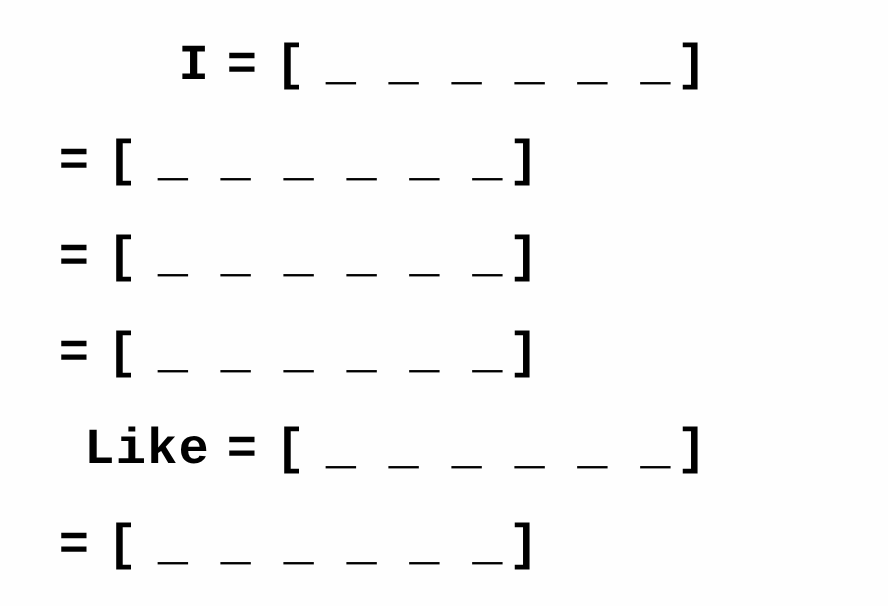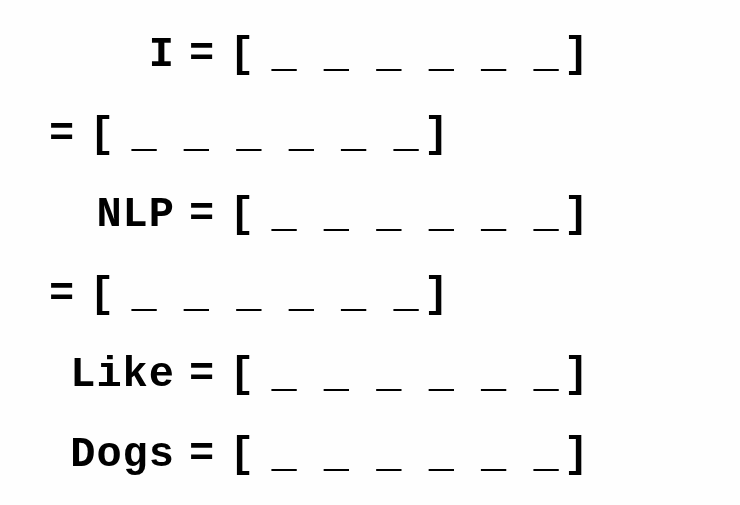--- a/index.html
+++ b/index.html
@@ -56,21 +56,20 @@
 </div>
 
 <div class="row">
   <span class="equals">=</span>
   <span class="bracket-open">[</span>
   <span class="blanks">_ _ _ _ _ _</span>
   <span class="bracket-close">]</span>
 </div>
 
 <div class="row">
-  <span class="label">NLP</span>
   <span class="equals">=</span>
   <span class="bracket-open">[</span>
   <span class="blanks">_ _ _ _ _ _</span>
   <span class="bracket-close">]</span>
 </div>
 
 <div class="row">
   <span class="equals">=</span>
   <span class="bracket-open">[</span>
   <span class="blanks">_ _ _ _ _ _</span>
@@ -79,18 +78,17 @@
 
 <div class="row">
   <span class="label">Like</span>
   <span class="equals">=</span>
   <span class="bracket-open">[</span>
   <span class="blanks">_ _ _ _ _ _</span>
   <span class="bracket-close">]</span>
 </div>
 
 <div class="row">
-  <span class="label">Dogs</span>
   <span class="equals">=</span>
   <span class="bracket-open">[</span>
   <span class="blanks">_ _ _ _ _ _</span>
   <span class="bracket-close">]</span>
 </div>
 
 </body></html>

